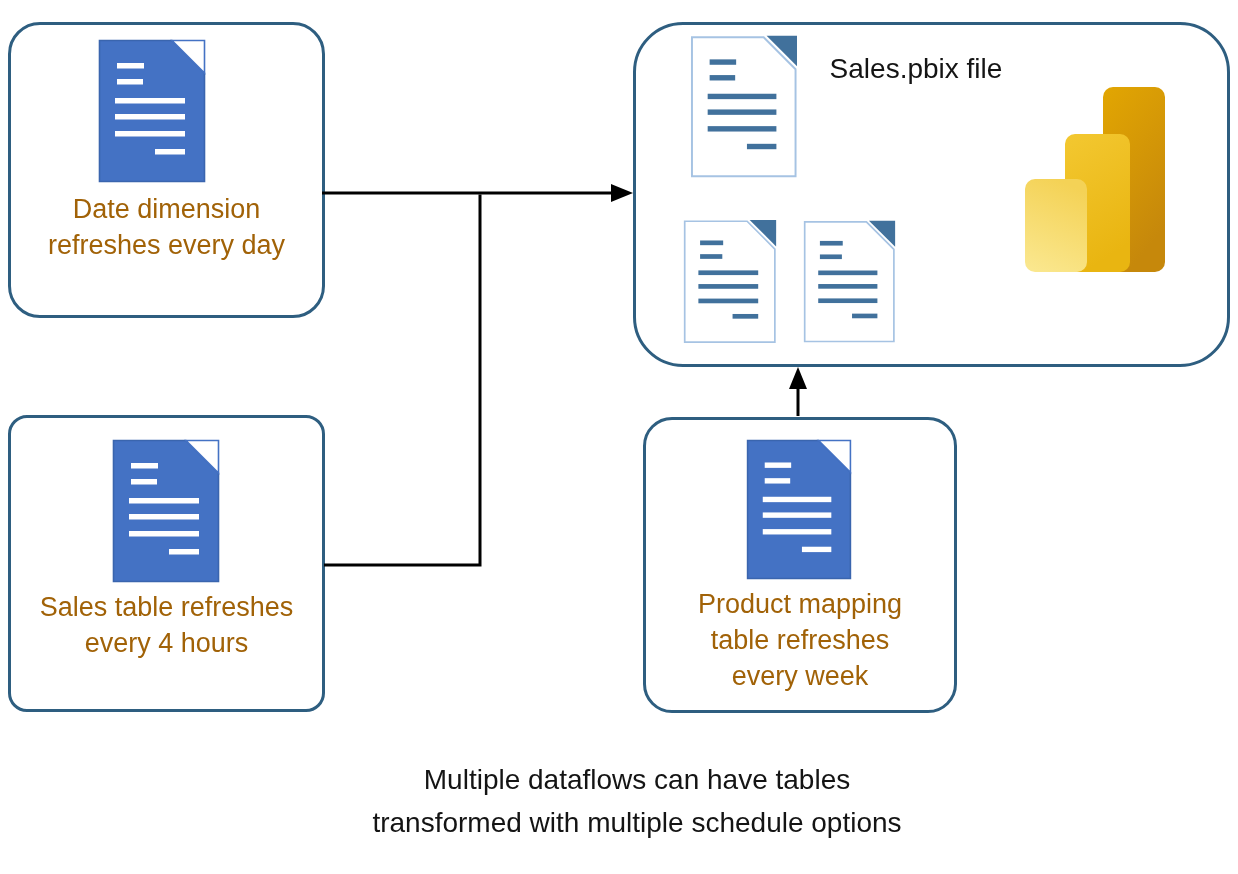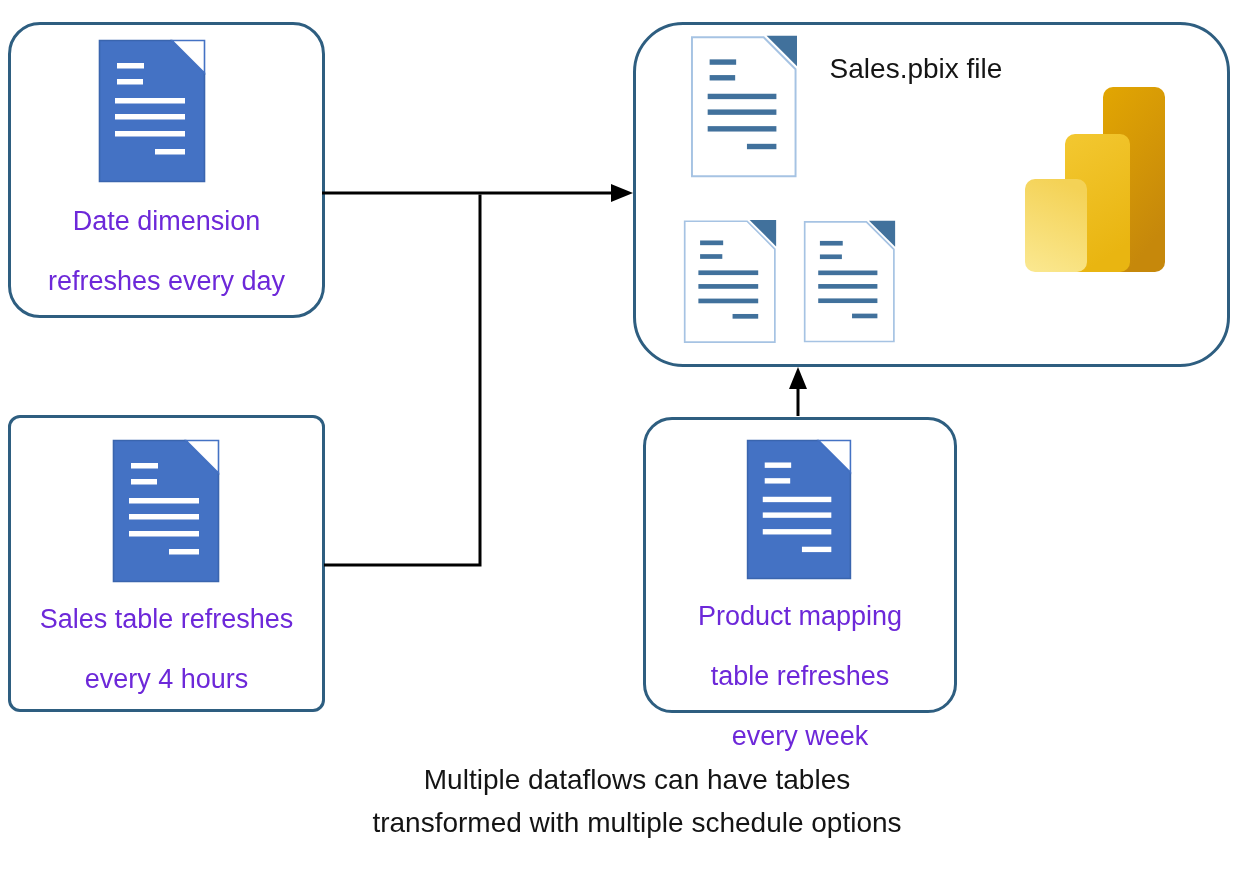--- a/index.html
+++ b/index.html
@@ -5,28 +5,28 @@
   html,body { margin:0; padding:0; background:#ffffff; }
   .canvas {
     position:relative; width:1238px; height:874px; background:#ffffff;
     font-family:"Liberation Sans", sans-serif; color:#141414; overflow:hidden;
   }
   .node {
     position:absolute; box-sizing:border-box; background:#ffffff;
     border:3.5px solid #2E5E80;
   }
   #box-date    { left:8px;   top:22px;  width:317px; height:296px; border-radius:32px; }
-  #box-sales   { left:8px;   top:415px; width:317px; height:297px; border-radius:12px; }
+  #box-sales   { left:8px;   top:415px; width:317px; height:297px; border-radius:19px; }
   #box-pbix    { left:633px; top:22px;  width:597px; height:345px; border-radius:50px; }
   #box-product { left:643px; top:417px; width:314px; height:296px; border-radius:29px; }
 
   .node-icon { position:absolute; }
   .node-label {
     position:absolute; left:0; right:0; text-align:center;
-    white-space:pre-line; font-size:27px; line-height:60px; color:#6d28d9;
+    white-space:pre-line; font-size:27px; line-height:36px; color:#a16207;
   }
   #box-date .node-label    { top:166px; }
   #box-sales .node-label   { top:171px; }
   #box-product .node-label { top:166px; }
 
   #box-date .node-icon    { left:86px;  top:13px; }
   #box-sales .node-icon   { left:100px; top:20px; }
   #box-product .node-icon { left:99px;  top:18px; }
 
   #pbix-doc1 { left:54px;  top:8px;   }

